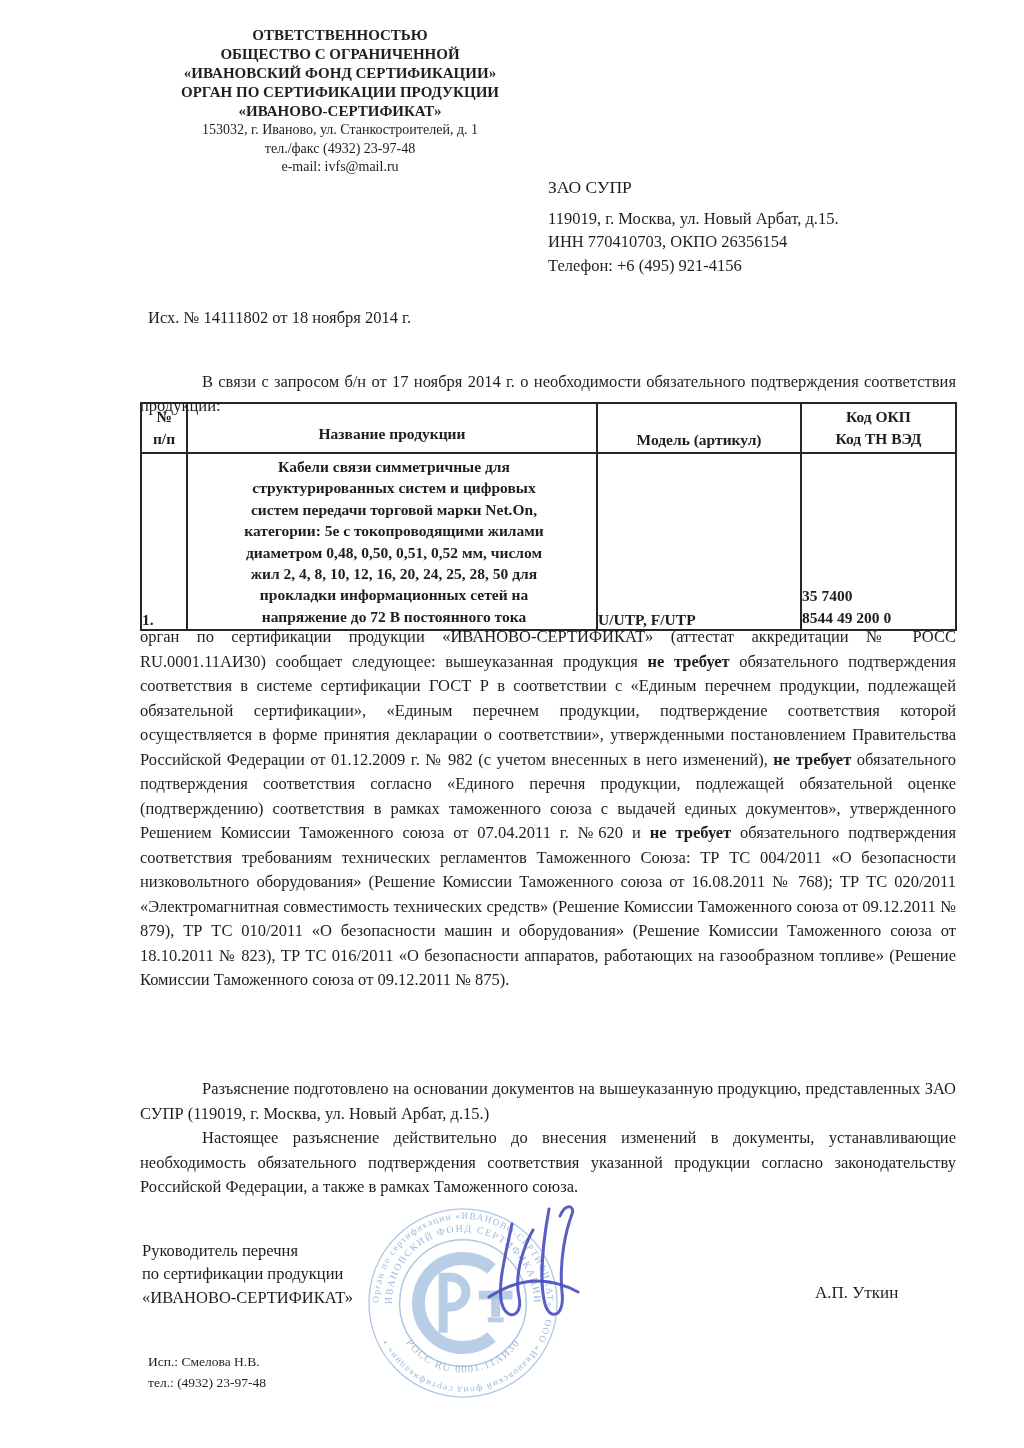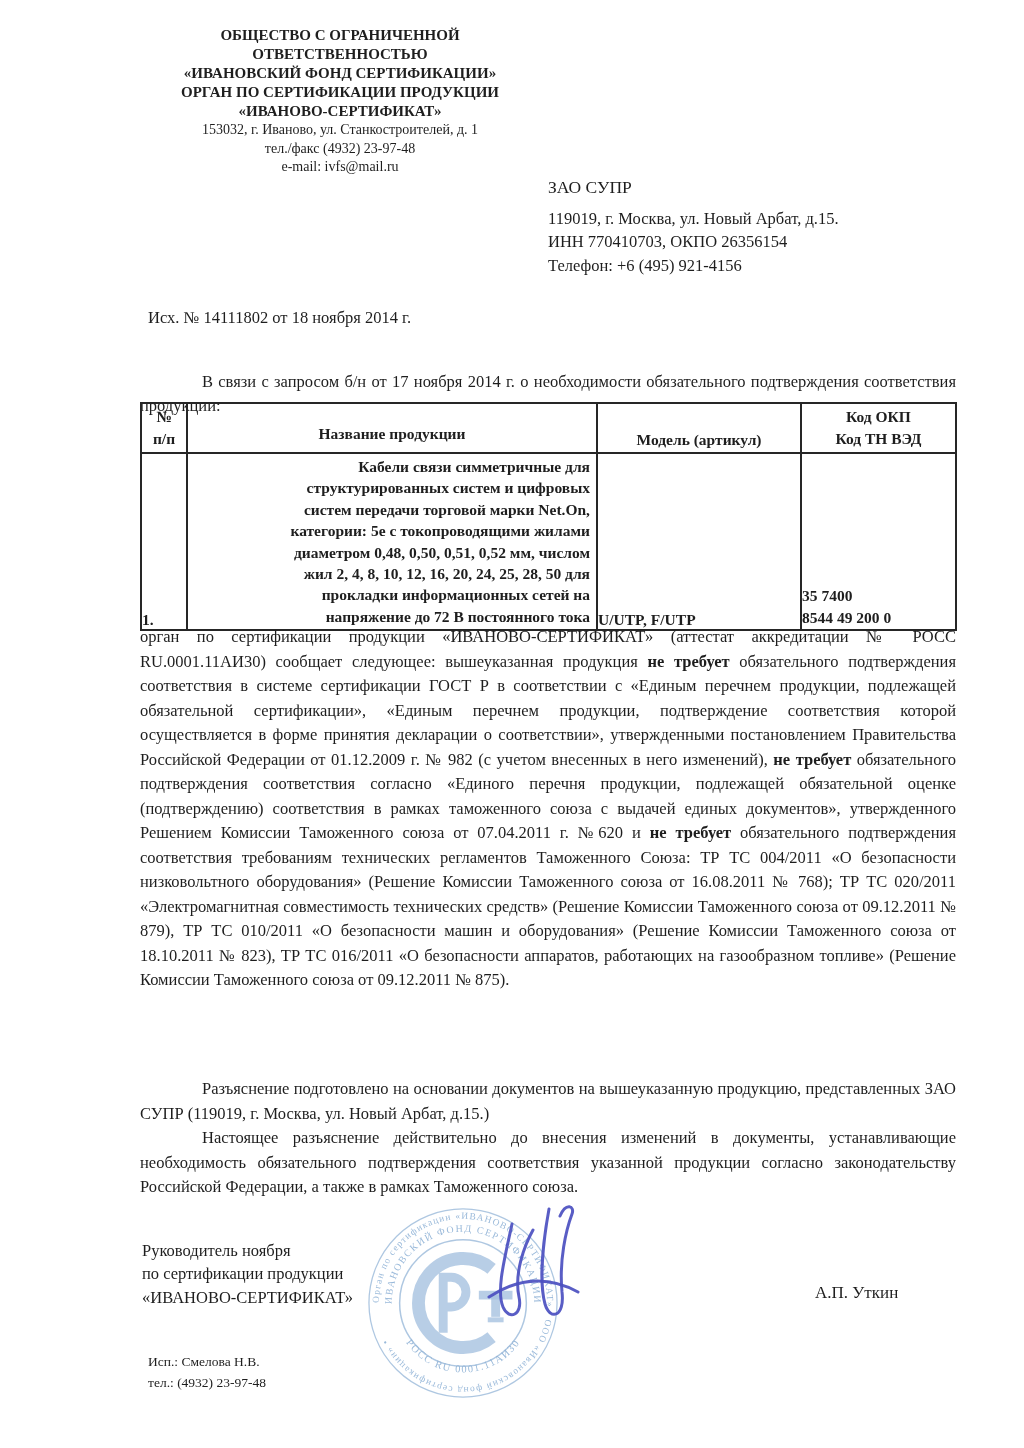--- a/index.html
+++ b/index.html
@@ -24,21 +24,21 @@
   
   .prod-table{position:absolute;left:140px;top:402px;width:815px;
               border-collapse:collapse;table-layout:fixed;}
   .prod-table td,.prod-table th{border:2px solid #262626;padding:0;
               font-size:15.5px;font-weight:bold;vertical-align:bottom;}
   .prod-table th{text-align:center;}
   col.c-num{width:46px;}col.c-name{width:410px;}
   col.c-model{width:204px;}col.c-code{width:155px;}
   .hdr-two{line-height:22px;padding:2px 0;}
   .cell-name{vertical-align:top;}
-  .name-lines{padding:2px 6px 2px 10px;line-height:21.4px;text-align:right;font-family:Liberation Serif, serif;}
+  .name-lines{padding:2px 6px 2px 10px;line-height:21.4px;text-align:center;font-family:Liberation Serif, serif;}
   .cell-num{padding:0 0 2px 14px;text-align:left;}
   .cell-model{padding:0 0 2px 10px;text-align:left;}
   .cell-code{padding:0 0 2px 10px;text-align:left;line-height:22px;margin-left:40px;}
   
   .sign-title{left:142px;top:1239px;font-size:16.5px;line-height:23.3px;}
   .sign-name{left:815px;top:1283px;font-size:17px;}
   .footer{left:148px;top:1352px;font-size:13.5px;line-height:20.5px;}
   
   .stamp{left:364px;top:1204px;width:198px;height:198px;z-index:3;}
   .stamp circle,.stamp path.ring{fill:none;stroke:#9ab9da;}
@@ -47,22 +47,22 @@
   .autograph{left:455px;top:1192px;width:140px;height:140px;z-index:4;}
   .autograph path{fill:none;stroke:#4b4fc0;stroke-width:3;
                   stroke-linecap:round;opacity:.92;}
 </style>
 </head>
 <body>
 
 <div class="page">
 
   <div class="abs letterhead">
+    <div class="lh-bold">ОТВЕТСТВЕННОСТЬЮ</div>
     <div class="lh-bold">ОБЩЕСТВО С ОГРАНИЧЕННОЙ</div>
-    <div class="lh-bold">ОТВЕТСТВЕННОСТЬЮ</div>
     <div class="lh-bold">«ИВАНОВСКИЙ ФОНД СЕРТИФИКАЦИИ»</div>
     <div class="lh-bold">ОРГАН ПО СЕРТИФИКАЦИИ ПРОДУКЦИИ</div>
     <div class="lh-bold">«ИВАНОВО-СЕРТИФИКАТ»</div>
     <div class="lh-reg">153032, г. Иваново, ул. Станкостроителей, д. 1</div>
     <div class="lh-reg">тел./факс (4932) 23-97-48</div>
     <div class="lh-reg">e-mail: ivfs@mail.ru</div>
   </div>
 
   <div class="abs recipient">
     <div class="rc-name">ЗАО СУПР</div>
@@ -125,21 +125,21 @@
     </tr>
   </tbody>
     </table>
 
   <div class="abs para" style="top:625px;"><span>орган по сертификации продукции «ИВАНОВО-СЕРТИФИКАТ» (аттестат аккредитации № РОСС RU.0001.11АИ30) сообщает следующее: вышеуказанная продукция </span><span class="b">не требует</span><span> обязательного подтверждения соответствия в системе сертификации ГОСТ Р в соответствии с «Единым перечнем продукции, подлежащей обязательной сертификации», «Единым перечнем продукции, подтверждение соответствия которой осуществляется в форме принятия декларации о соответствии», утвержденными постановлением Правительства Российской Федерации от 01.12.2009 г.  № 982 (с учетом внесенных в него изменений), </span><span class="b">не требует</span><span> обязательного подтверждения соответствия согласно «Единого перечня продукции, подлежащей обязательной оценке (подтверждению) соответствия в рамках таможенного союза с выдачей единых документов», утвержденного Решением Комиссии Таможенного союза от 07.04.2011 г. №620 и </span><span class="b">не требует</span><span> обязательного подтверждения соответствия требованиям технических регламентов Таможенного Союза: ТР ТС 004/2011 «О безопасности низковольтного оборудования»  (Решение Комиссии Таможенного союза от 16.08.2011 № 768); ТР ТС 020/2011 «Электромагнитная совместимость технических средств» (Решение Комиссии Таможенного союза от 09.12.2011 № 879), ТР ТС 010/2011 «О безопасности машин и оборудования» (Решение Комиссии Таможенного союза от 18.10.2011 № 823), ТР ТС 016/2011 «О безопасности аппаратов, работающих на газообразном топливе» (Решение Комиссии Таможенного союза от 09.12.2011 № 875).</span></div>
 
   <div class="abs para indent" style="top:1077px;">Разъяснение подготовлено на основании документов на вышеуказанную продукцию, представленных ЗАО СУПР (119019, г. Москва, ул. Новый Арбат, д.15.)</div>
   <div class="abs para indent" style="top:1126px;">Настоящее разъяснение действительно до внесения изменений в документы, устанавливающие необходимость обязательного подтверждения соответствия  указанной продукции согласно законодательству Российской Федерации, а также в рамках Таможенного союза.</div>
 
   <div class="abs sign-title">
-    <div>Руководитель ноября</div>
+    <div>Руководитель перечня</div>
     <div>по сертификации продукции</div>
     <div>«ИВАНОВО-СЕРТИФИКАТ»</div>
   </div>
   <div class="abs sign-name">А.П. Уткин</div>
 
   <div class="abs footer">
     <div>Исп.: Смелова Н.В.</div>
     <div>тел.: (4932) 23-97-48</div>
   </div>
 

